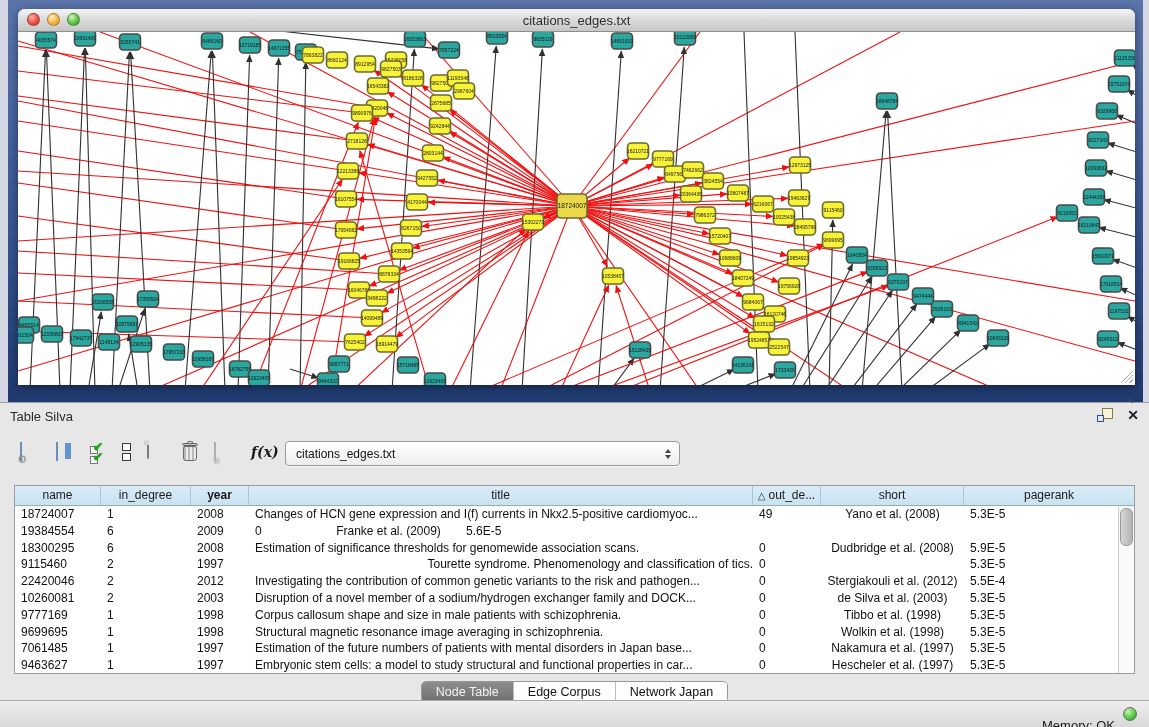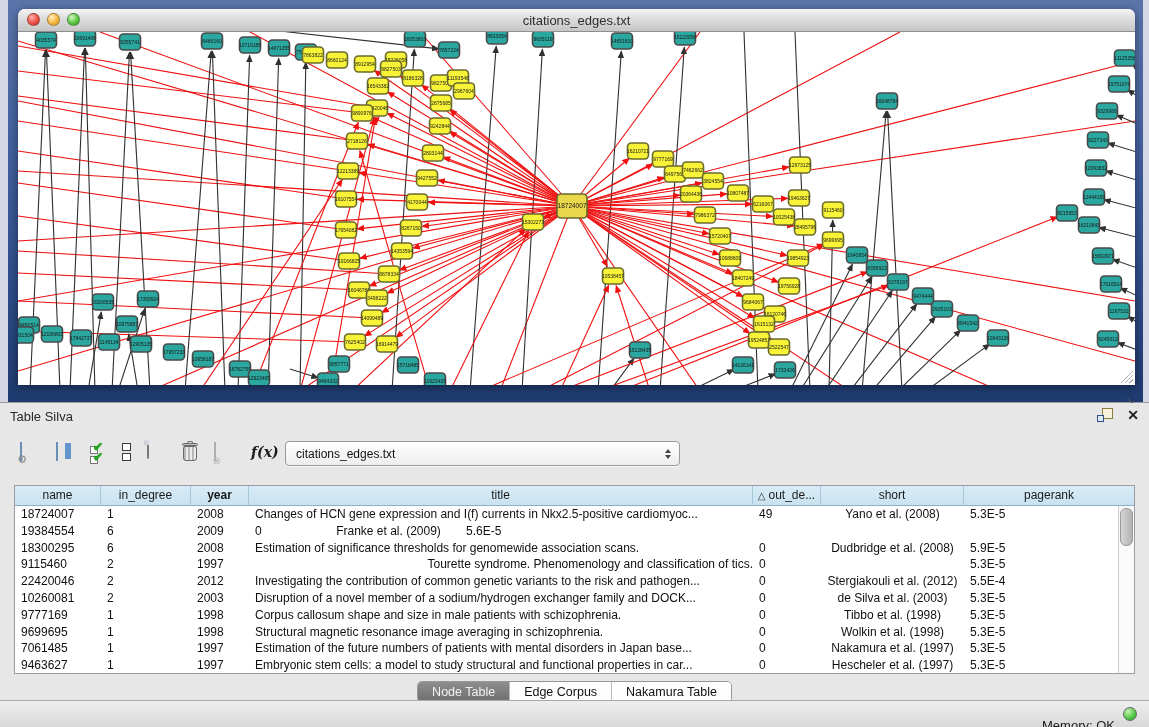--- a/index.html
+++ b/index.html
@@ -868,21 +868,21 @@
       </div>
     <div class="vscroll">
         <div class="vthumb"></div>
       </div>
   </div>
 
   <div class="tabs-row">
     <div class="seg" id="tabs-seg">
         <div class="tab selected">Node Table</div>
         <div class="tab">Edge Corpus</div>
-        <div class="tab">Nakamura Table</div>
+        <div class="tab">Network Japan</div>
       </div>
   </div>
 
   <div class="status-bar">
     <span class="mem">Memory: OK</span>
     <span class="mem-dot"></span>
   </div>
 </div>
 
 </body></html>

